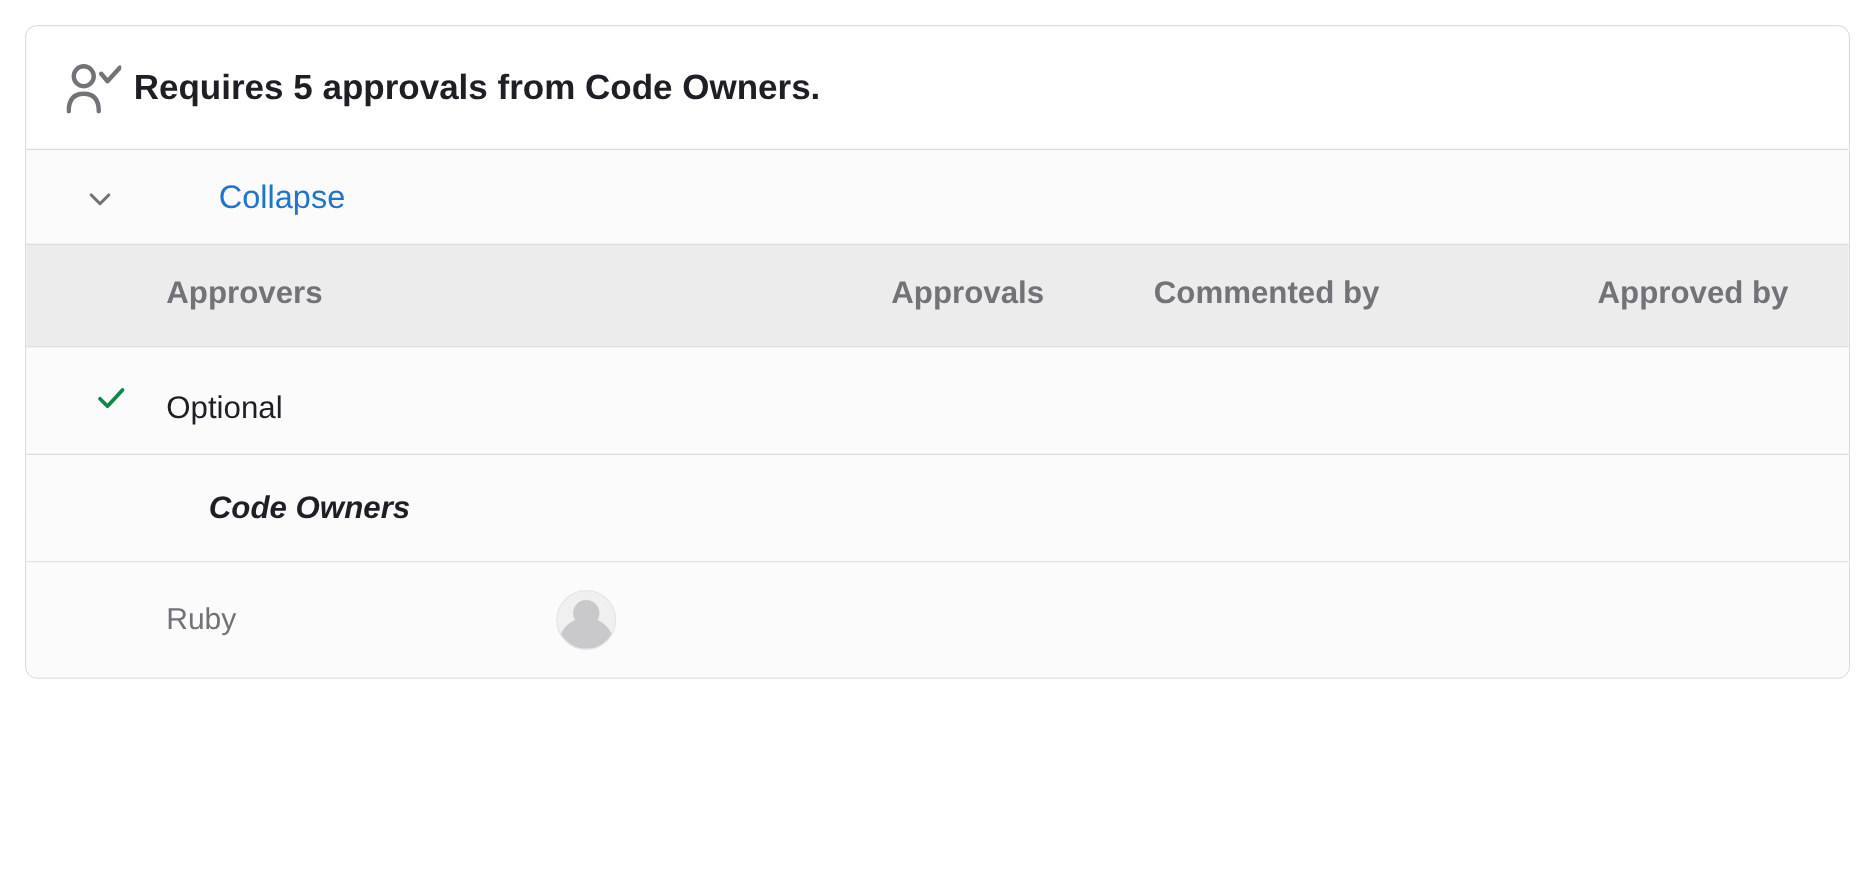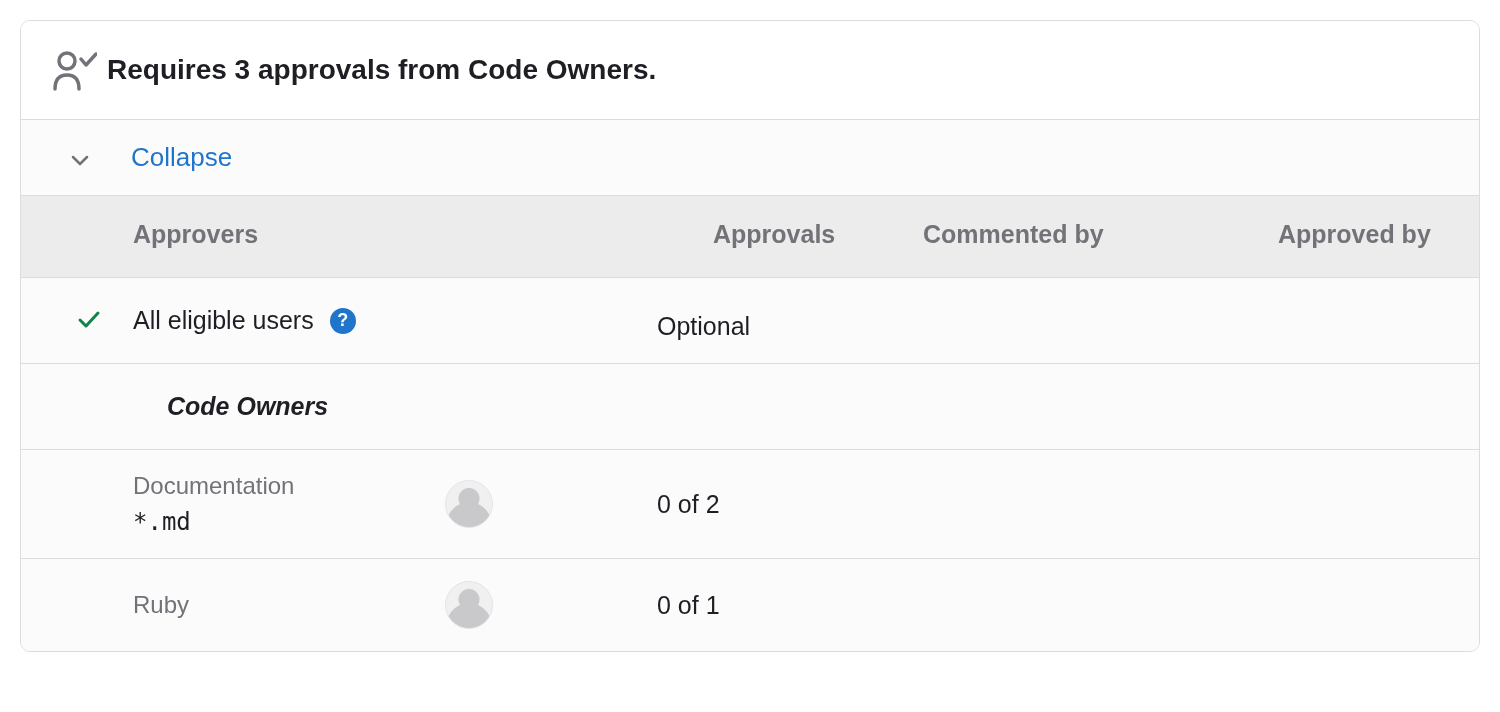--- a/index.html
+++ b/index.html
@@ -34,20 +34,21 @@
   align-items: center;
   padding: 22px 32px 22px 50px;
   gap: 42px;
   background: #fbfbfb;
   border-bottom: 1px solid #dcdcde;
 }
 .collapse-link {
   color: #1f75cb;
   font-size: 26px;
   cursor: pointer;
+  margin-left: 44px;
 }
 .table-header {
   display: grid;
   grid-template-columns: 580px 210px 355px auto;
   padding: 24px 32px 28px 112px;
   background: #ececec;
   border-bottom: 1px solid #dcdcde;
 }
 .table-header div {
   font-size: 25px;
@@ -115,21 +116,21 @@
 <div class="panel">
 
   <div class="panel-header">
     <span class="user-icon">
       <svg width="44" height="40" viewBox="0 0 44 40">
         <circle cx="14" cy="10" r="8" fill="none" stroke="#737278" stroke-width="3.5"></circle>
         <path d="M 2 38 Q 2 24 14 24 Q 26 24 26 38" fill="none" stroke="#737278" stroke-width="3.5" stroke-linecap="round"></path>
         <polyline points="28,8 33,14 43,3" fill="none" stroke="#737278" stroke-width="3.5" stroke-linecap="round" stroke-linejoin="round"></polyline>
       </svg>
     </span>
-    <div class="panel-title">Requires 3 approvals from Code Owners.</div>
+    <div class="panel-title">Requires 5 approvals from Code Owners.</div>
   </div>
 
   <div class="collapse-row">
     <span>
       <svg width="18" height="12" viewBox="0 0 18 12">
           <polyline points="2,3 9,10 16,3" fill="none" stroke="#737278" stroke-width="2.5" stroke-linecap="round" stroke-linejoin="round"></polyline>
         </svg>
     </span>
     <span class="collapse-link">Collapse</span>
   </div>
@@ -142,49 +143,33 @@
   </div>
 
   <div class="row">
     <div class="col-status">
       <span>
         <svg width="24" height="20" viewBox="0 0 24 20">
             <polyline points="3,11 9,17 21,4" fill="none" stroke="#108548" stroke-width="3" stroke-linecap="round" stroke-linejoin="round"></polyline>
           </svg>
       </span>
     </div>
-    <div class="col-approvers">
-      <span>All eligible users</span>
-      <span class="help-badge">?</span>
-    </div>
     <div class="col-approvals">Optional</div>
     <div></div>
     <div></div>
   </div>
 
   <div class="section-row">
     <div class="section-title">Code Owners</div>
   </div>
 
-  <div class="co-row">
-    <div class="co-name-block">
-      <span class="co-name">Documentation</span>
-      <span class="co-pattern">*.md</span>
-    </div>
-    <div>
-      <div class="avatar"></div>
-    </div>
-    <div class="co-approvals">0 of 2</div>
-    <div></div>
-  </div>
 
   <div class="co-row">
     <div class="co-name-block">
       <span class="co-name">Ruby</span>
     </div>
     <div>
       <div class="avatar"></div>
     </div>
-    <div class="co-approvals">0 of 1</div>
     <div></div>
   </div>
 
 </div>
 
 </body></html>

